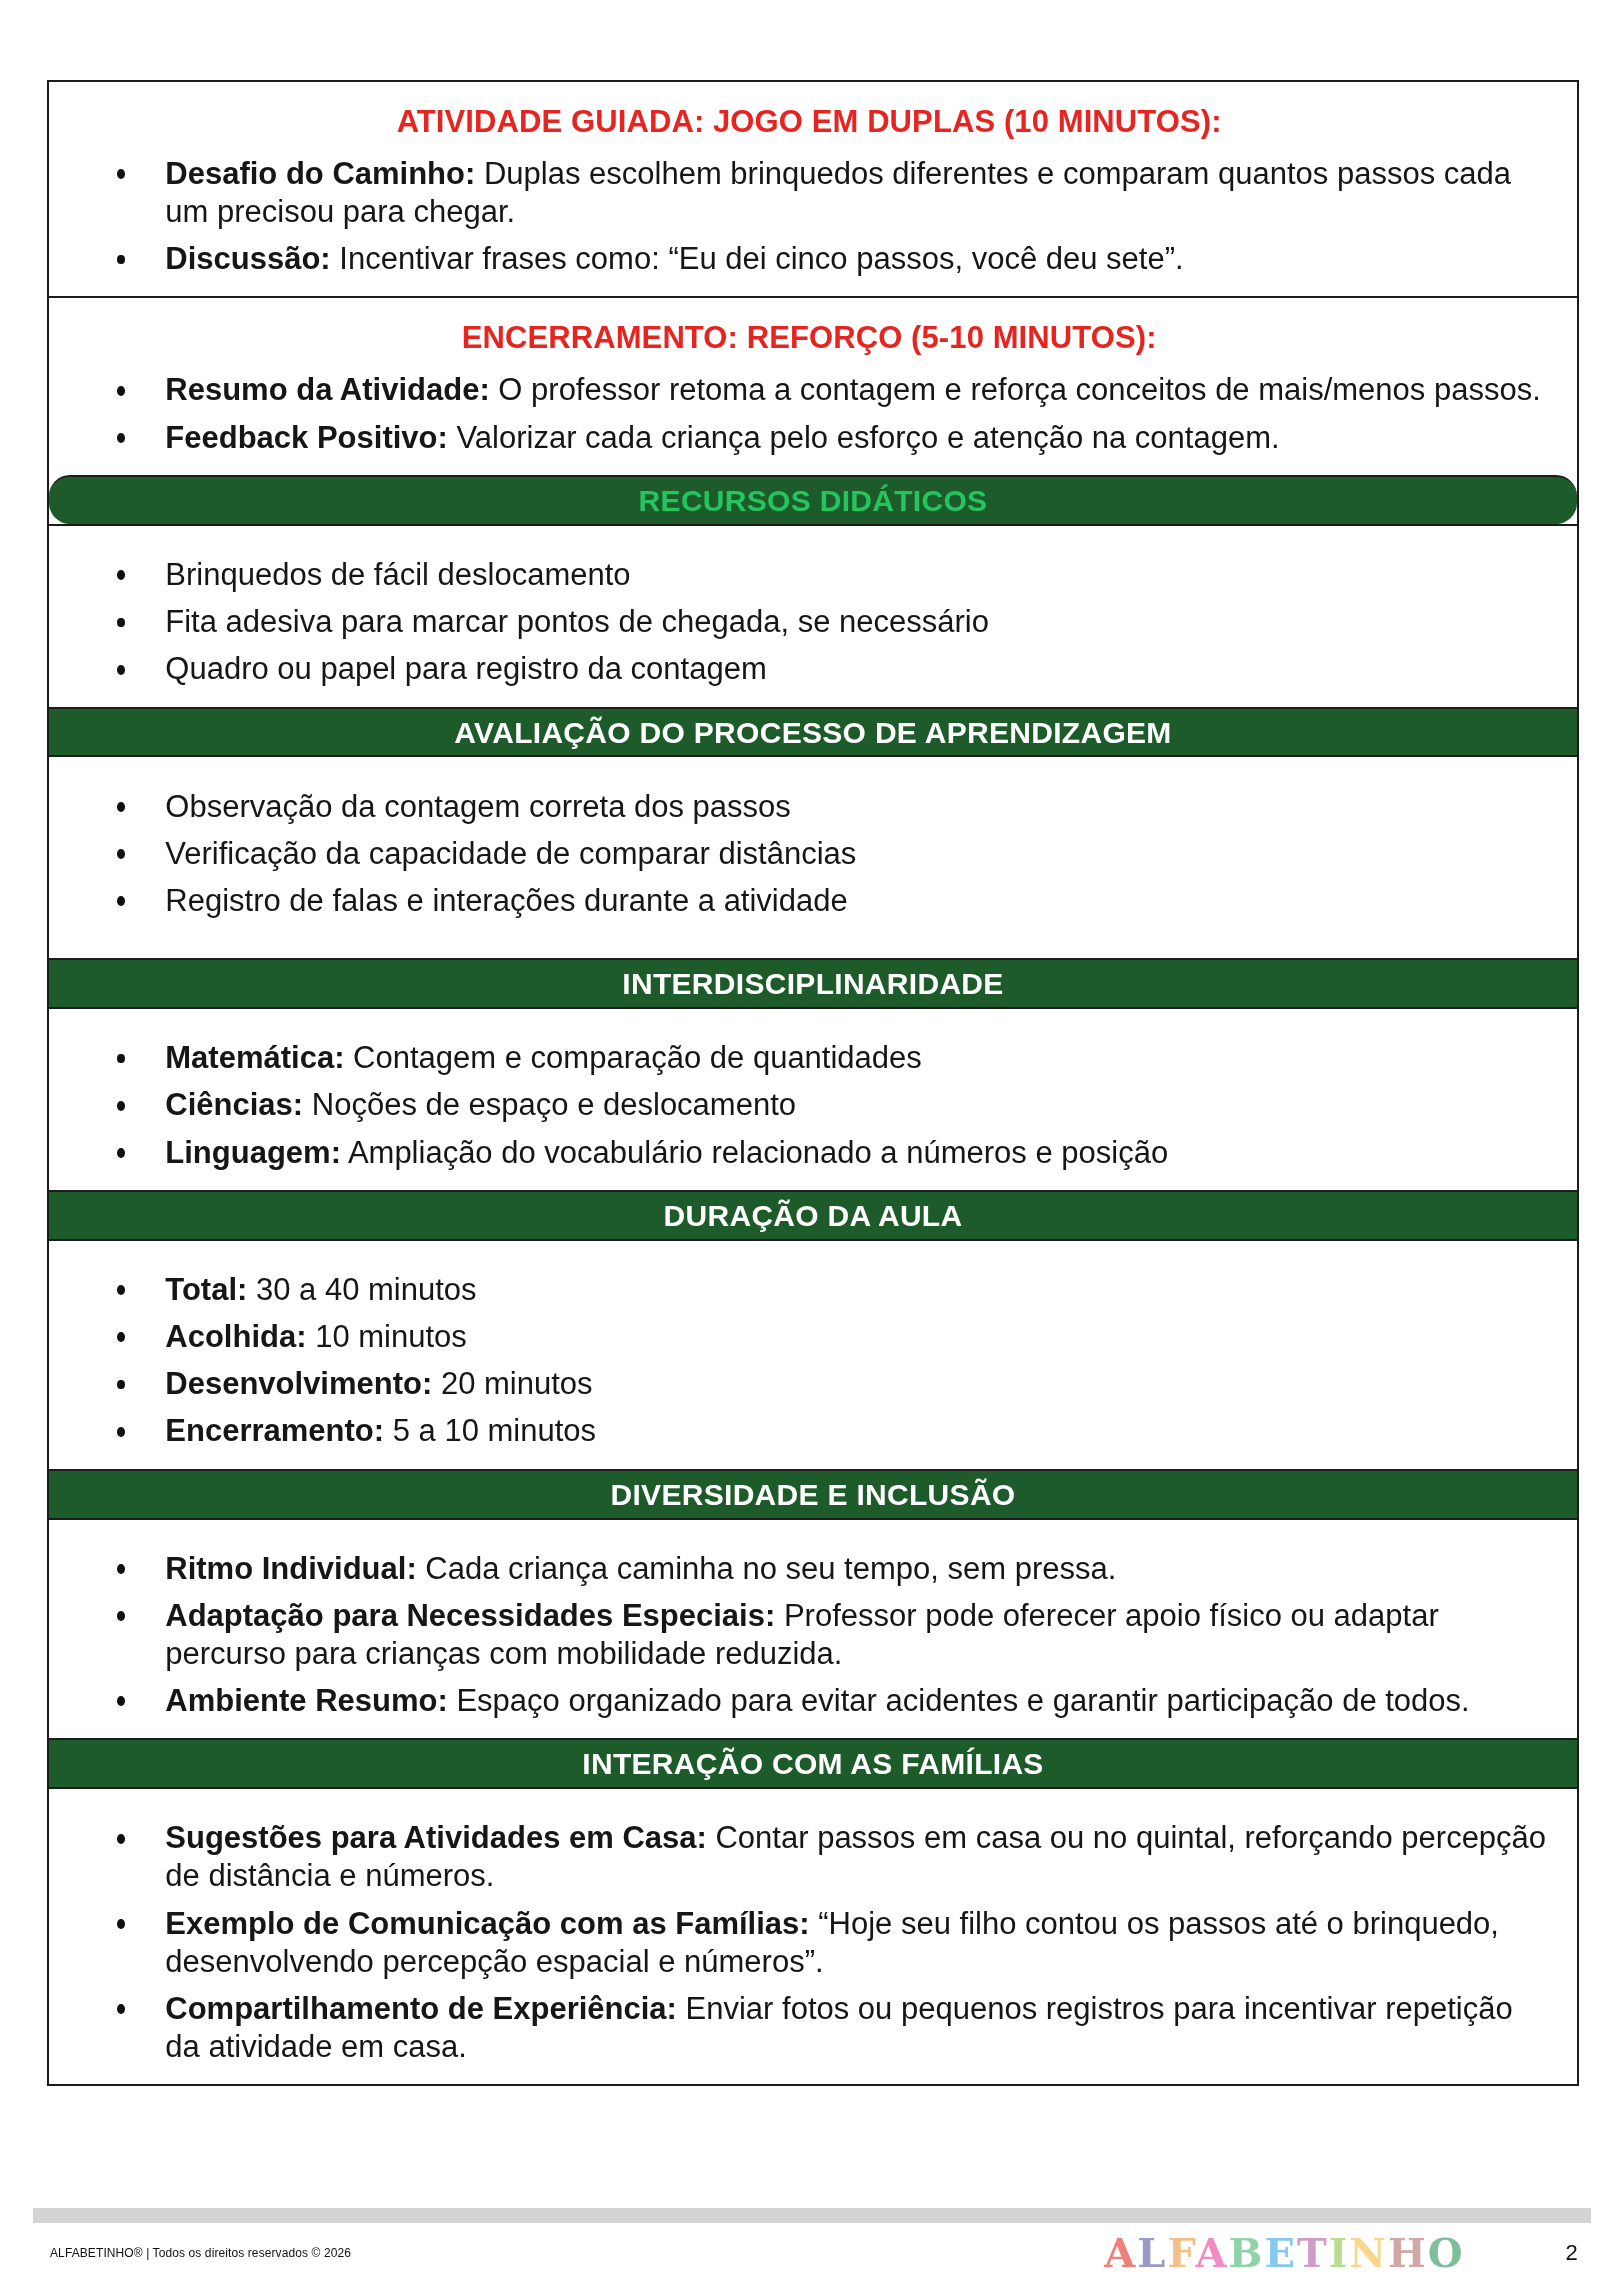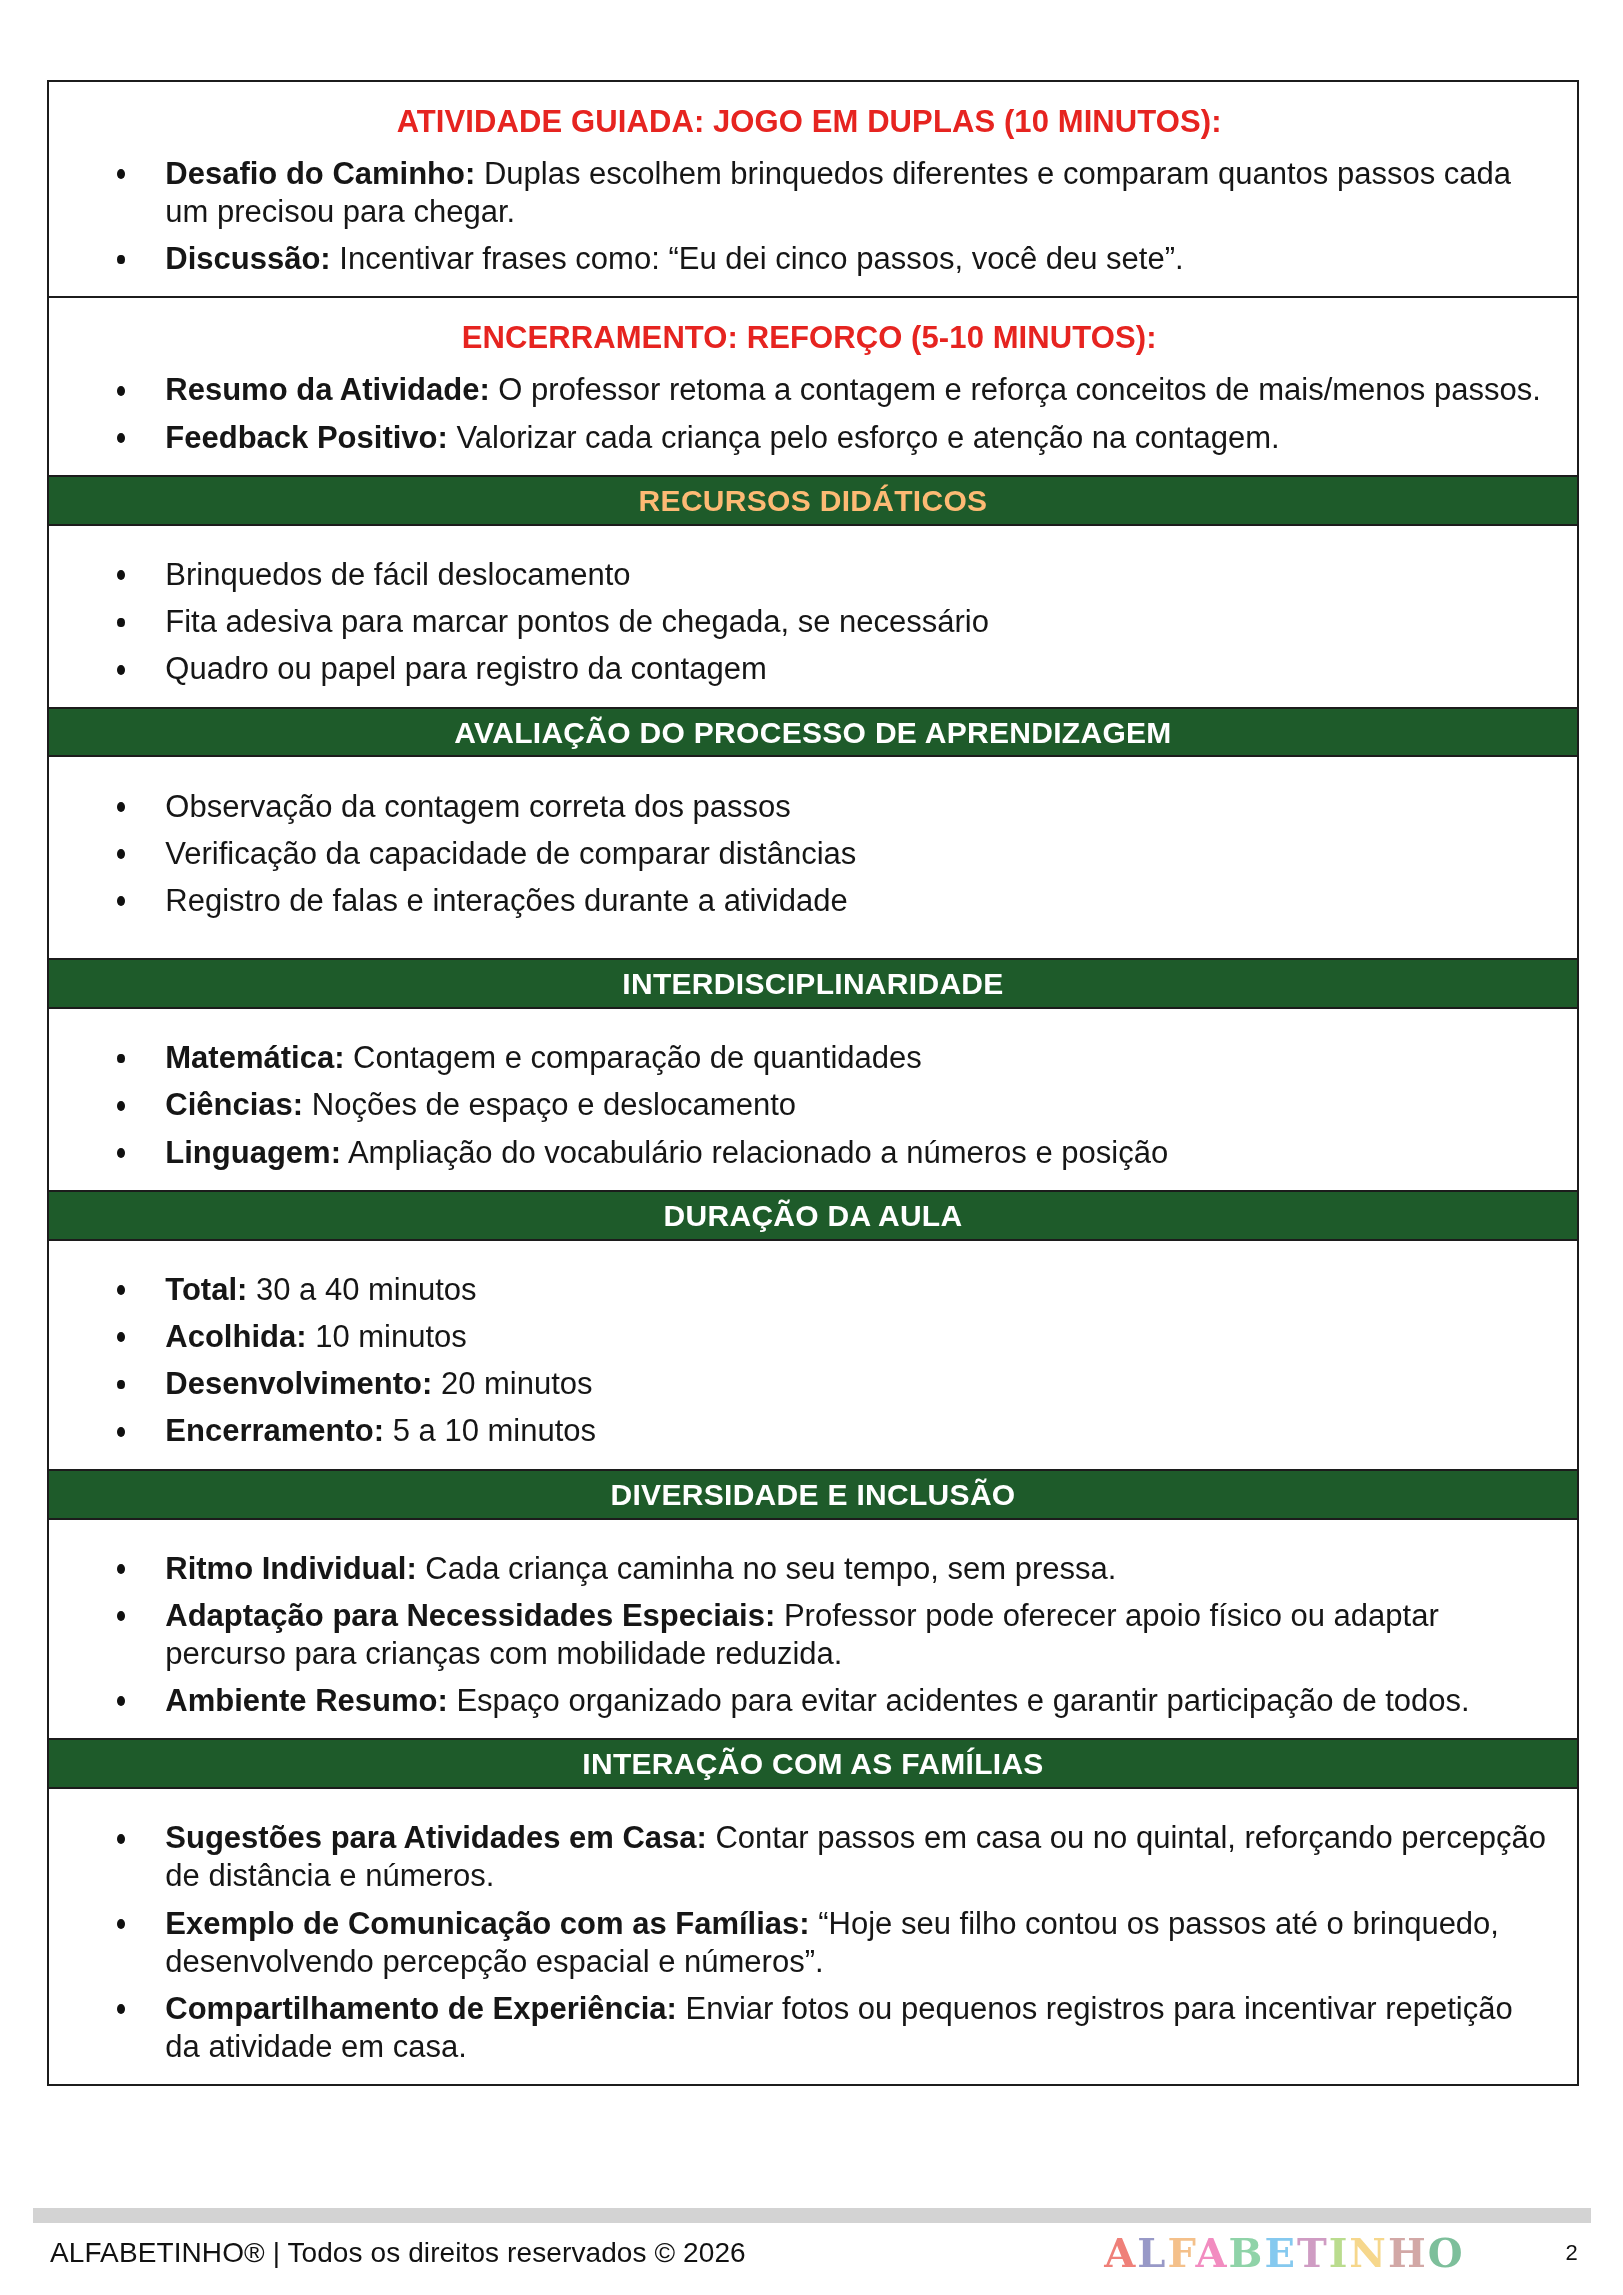--- a/index.html
+++ b/index.html
@@ -39,21 +39,21 @@
   .lead{font-weight:bold;}
   
   .footer-bar{
     position:absolute;left:33px;top:2208px;width:1558px;height:15px;
     background:#d3d3d3;
   }
   .footer-row{
     position:absolute;left:50px;top:2229px;width:1533px;
     display:flex;align-items:center;
   }
-  .footer-left{font-size:28px;color:#111111;letter-spacing:0.1px;}
+  .footer-left{font-size:12px;color:#111111;letter-spacing:0.1px;}
   .footer-logo{
     margin-left:auto;font-family:"DejaVu Serif",serif;font-weight:bold;
     font-size:40px;letter-spacing:2px;white-space:nowrap;
   }
   .footer-page{margin-left:101px;margin-right:5.2px;font-size:22px;color:#111111;}
 </style>
 </head>
 <body>
 
 <div class="doc-table">
@@ -64,21 +64,21 @@
         <li><span class="lead">Discussão:</span> <span>Incentivar frases como: “Eu dei cinco passos, você deu sete”.</span></li>
       </ul>
     </div>
     <div class="row row-white">
       <div class="red-heading" style="color: rgb(230, 36, 32);">ENCERRAMENTO: REFORÇO (5-10 MINUTOS):</div>
       <ul class="bullets">
         <li><span class="lead">Resumo da Atividade:</span> <span>O professor retoma a contagem e reforça conceitos de mais/menos passos.</span></li>
         <li><span class="lead">Feedback Positivo:</span> <span>Valorizar cada criança pelo esforço e atenção na contagem.</span></li>
       </ul>
     </div>
-    <div class="row row-banner" style="background: rgb(30, 91, 42); color: #fdba74;">RECURSOS DIDÁTICOS</div>
+    <div class="row row-banner" style="background: rgb(30, 91, 42); color: #22c55e; border-radius: 21px;">RECURSOS DIDÁTICOS</div>
     <div class="row row-white">
       <ul class="bullets">
         <li><span>Brinquedos de fácil deslocamento</span></li>
         <li><span>Fita adesiva para marcar pontos de chegada, se necessário</span></li>
         <li><span>Quadro ou papel para registro da contagem</span></li>
       </ul>
     </div>
     <div class="row row-banner" style="background: rgb(30, 91, 42); color: rgb(255, 255, 255);">AVALIAÇÃO DO PROCESSO DE APRENDIZAGEM</div>
     <div class="row row-white">
       <ul class="bullets">

